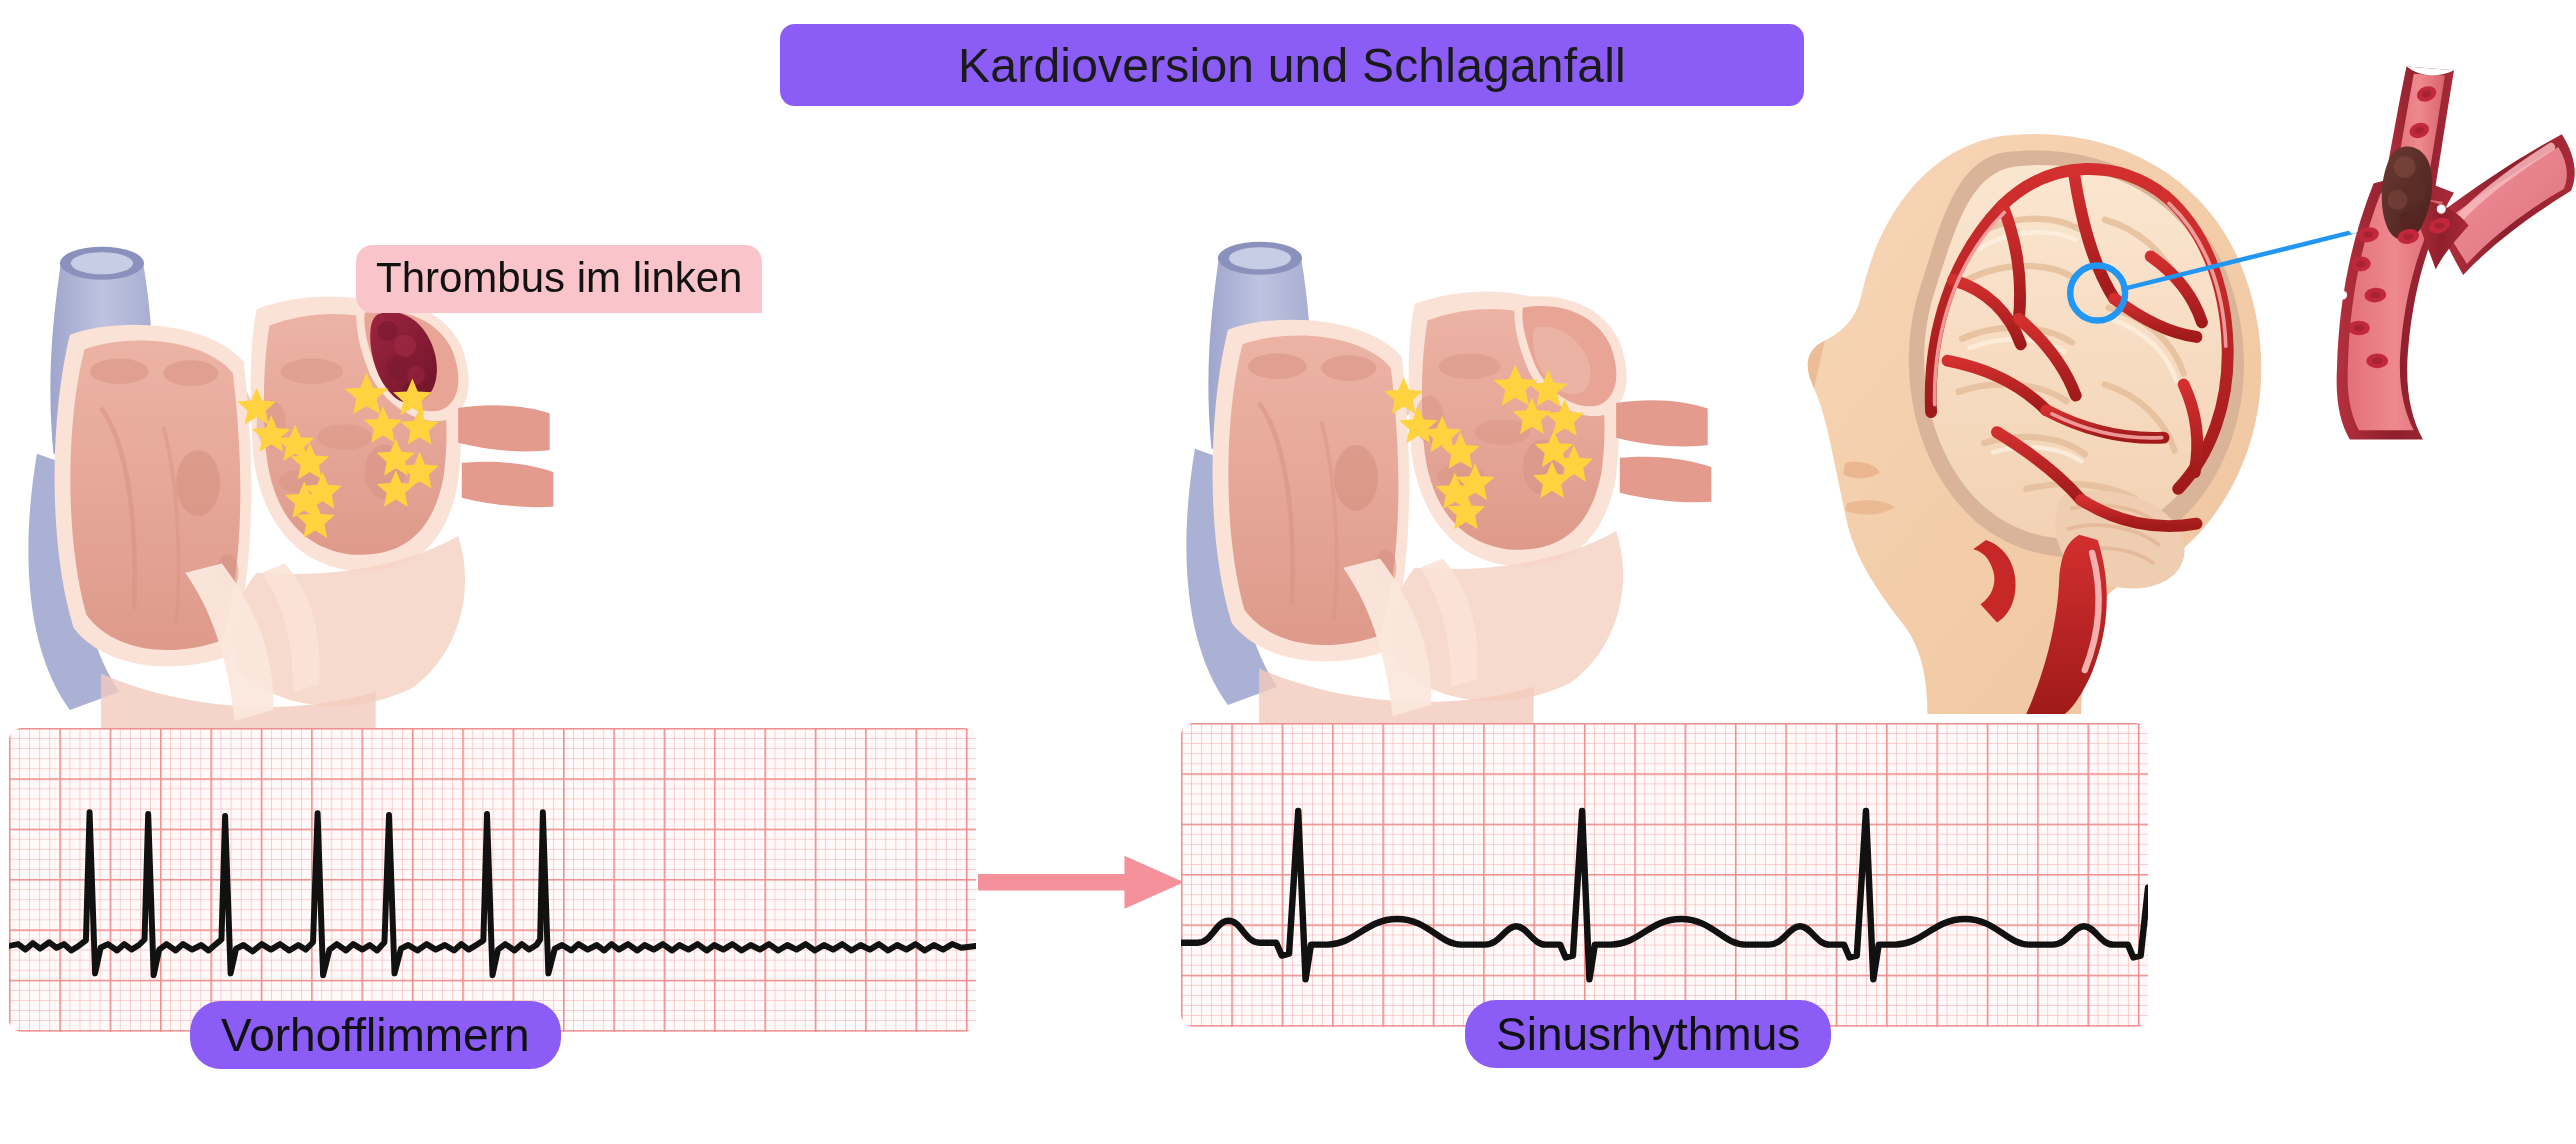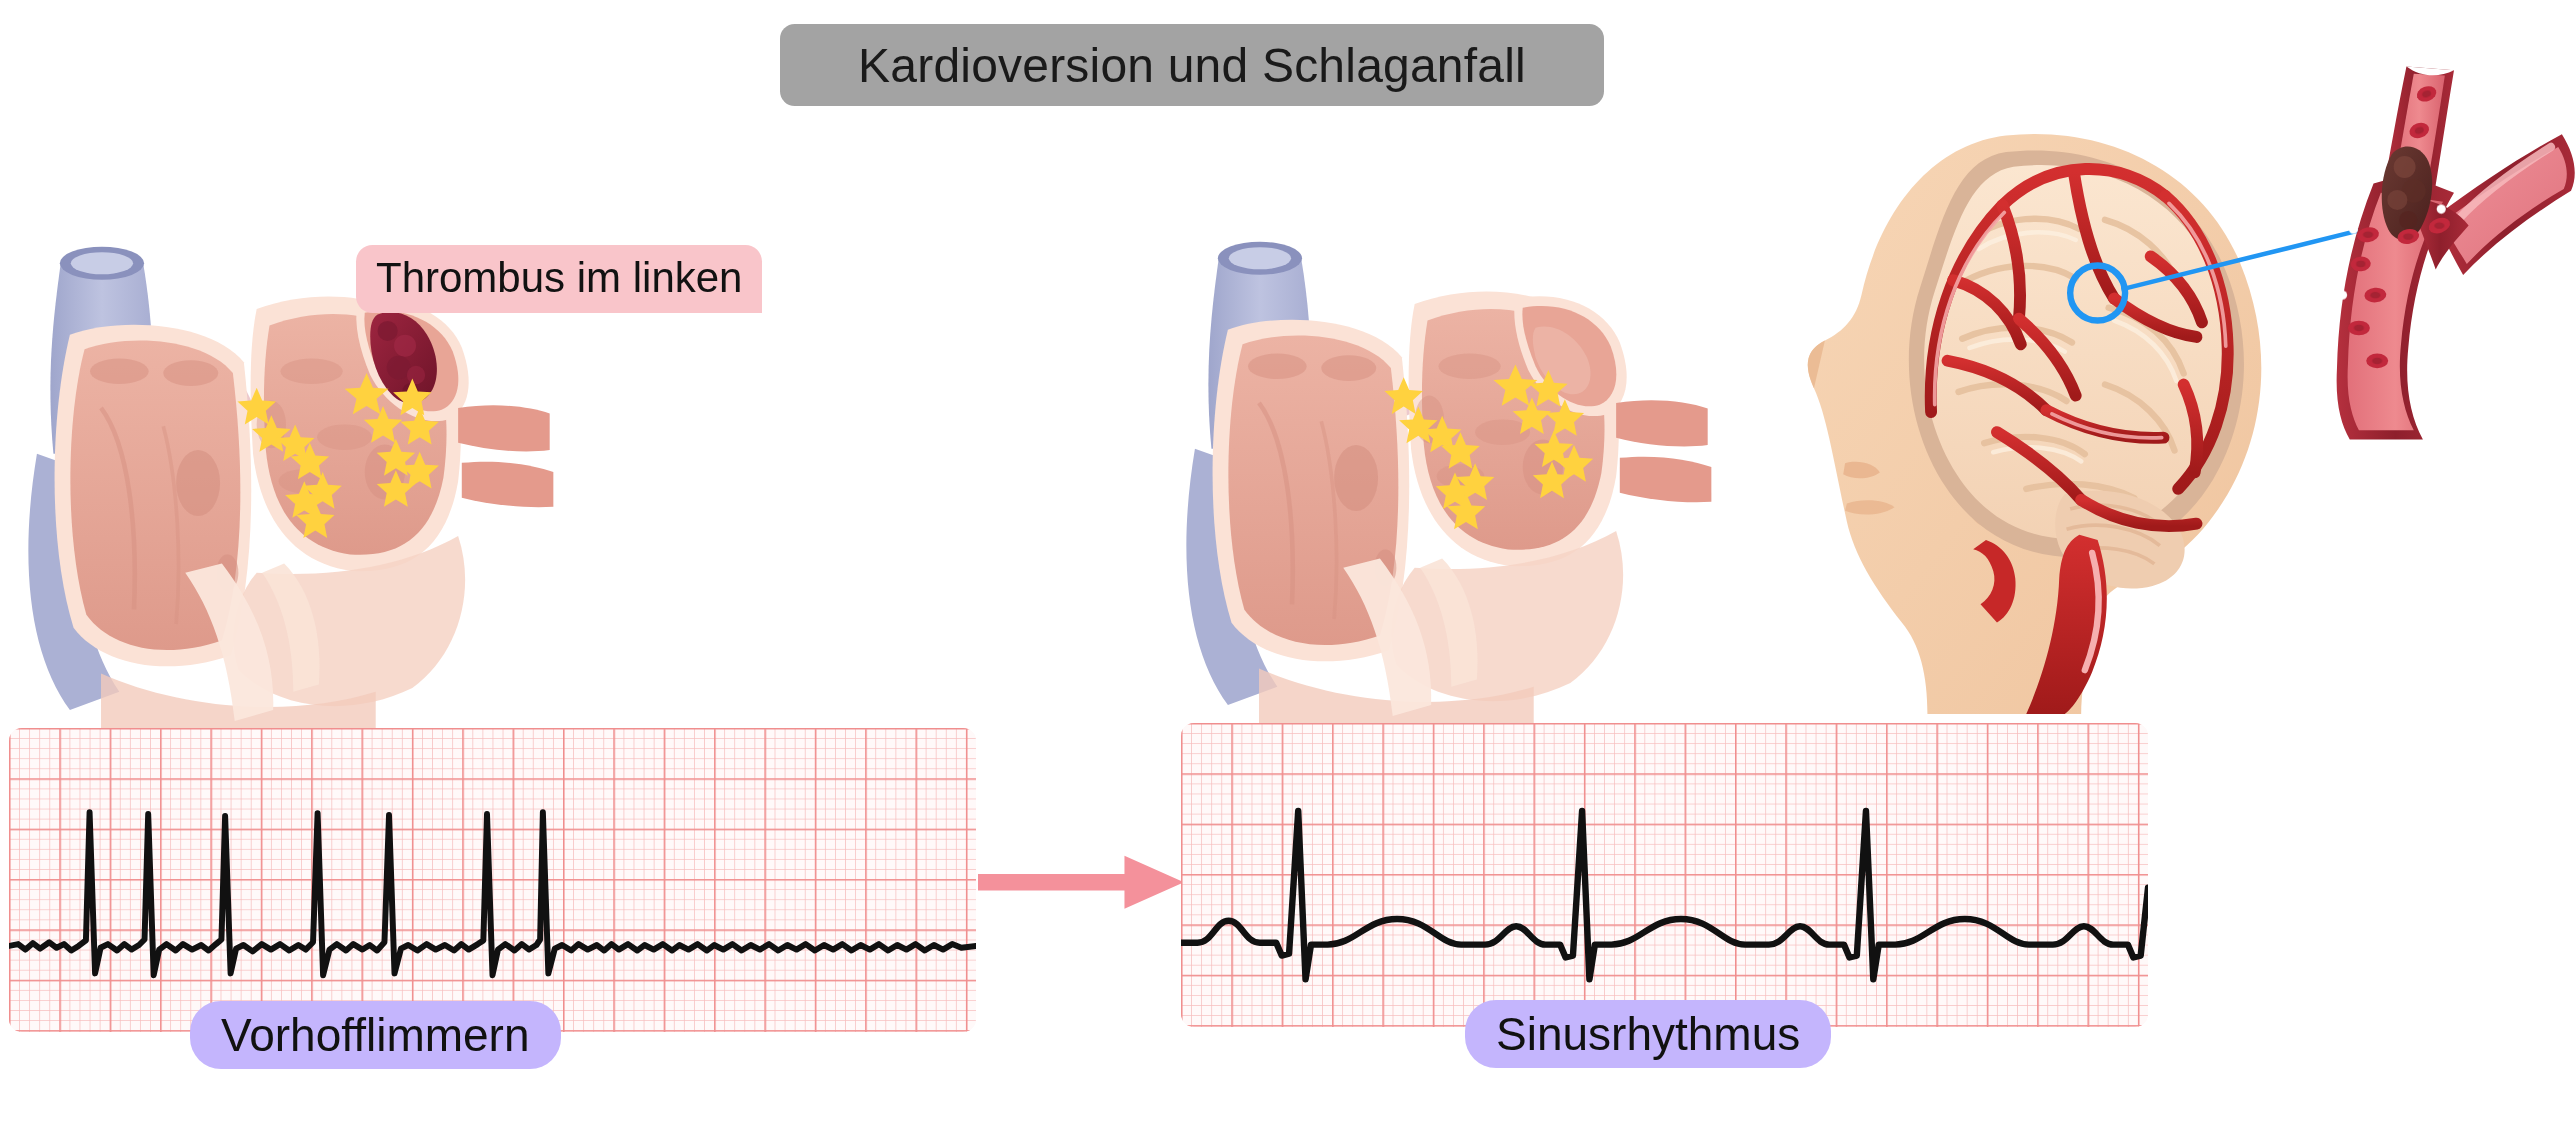--- a/index.html
+++ b/index.html
@@ -2,34 +2,34 @@
 <html style="font-size:14.7px"><head>
 <meta charset="utf-8">
 <style>
   html,body{margin:0;padding:0;background:#ffffff;}
   body{width:2576px;height:1145px;position:relative;overflow:hidden;
        font-family:"Liberation Sans","DejaVu Sans",sans-serif;}
 
   .stage{position:absolute;left:0;top:0;width:2576px;height:1145px;background:#fff;}
 
   
-  .title-pill{position:absolute;left:780px;top:24px;width:824px;height:82px;
-      background:#a3a3a3;border-radius:14.7px;display:flex;align-items:center;
+  .title-pill{position:absolute;left:780px;top:24px;width:1024px;height:82px;
+      background:#8b5cf6;border-radius:14.7px;display:flex;align-items:center;
       justify-content:center;}
   .title-pill span{font-size:48px;color:#1a1a1a;letter-spacing:0.2px;white-space:nowrap;}
 
   
   .callout{position:absolute;left:356px;top:209px;width:513px;}
   .callout .ln{display:block;background:#F9C5CA;color:#121212;font-size:42px;
       line-height:1.22;padding:7.3px 20px 9.2px 20px;width:max-content;}
   .callout .ln1{border-radius:16.5px 16.5px 0 16.5px;margin-top:36px;}
   .callout .ln2{border-radius:16.5px 16.5px 16.5px 16.5px;margin-left:99px;margin-top:-3.7px;}
 
   
-  .strip-label{position:absolute;background:#c4b5fd;border-radius:31px;
+  .strip-label{position:absolute;background:#8b5cf6;border-radius:31px;
       display:flex;align-items:center;justify-content:center;
       font-size:46px;color:#111;padding:0 31px;height:68px;white-space:nowrap;}
   #label-af{left:190px;top:1001px;}
   #label-sr{left:1465px;top:1000px;}
 
   
   .ecg{position:absolute;border-radius:13px;overflow:hidden;background:#FFF8F8;}
   #ecg-af{left:9.2px;top:728px;width:967px;height:304px;}
   #ecg-sr{left:1181px;top:723px;width:967px;height:304px;}
   .ecg svg{display:block;width:100%;height:100%;}

